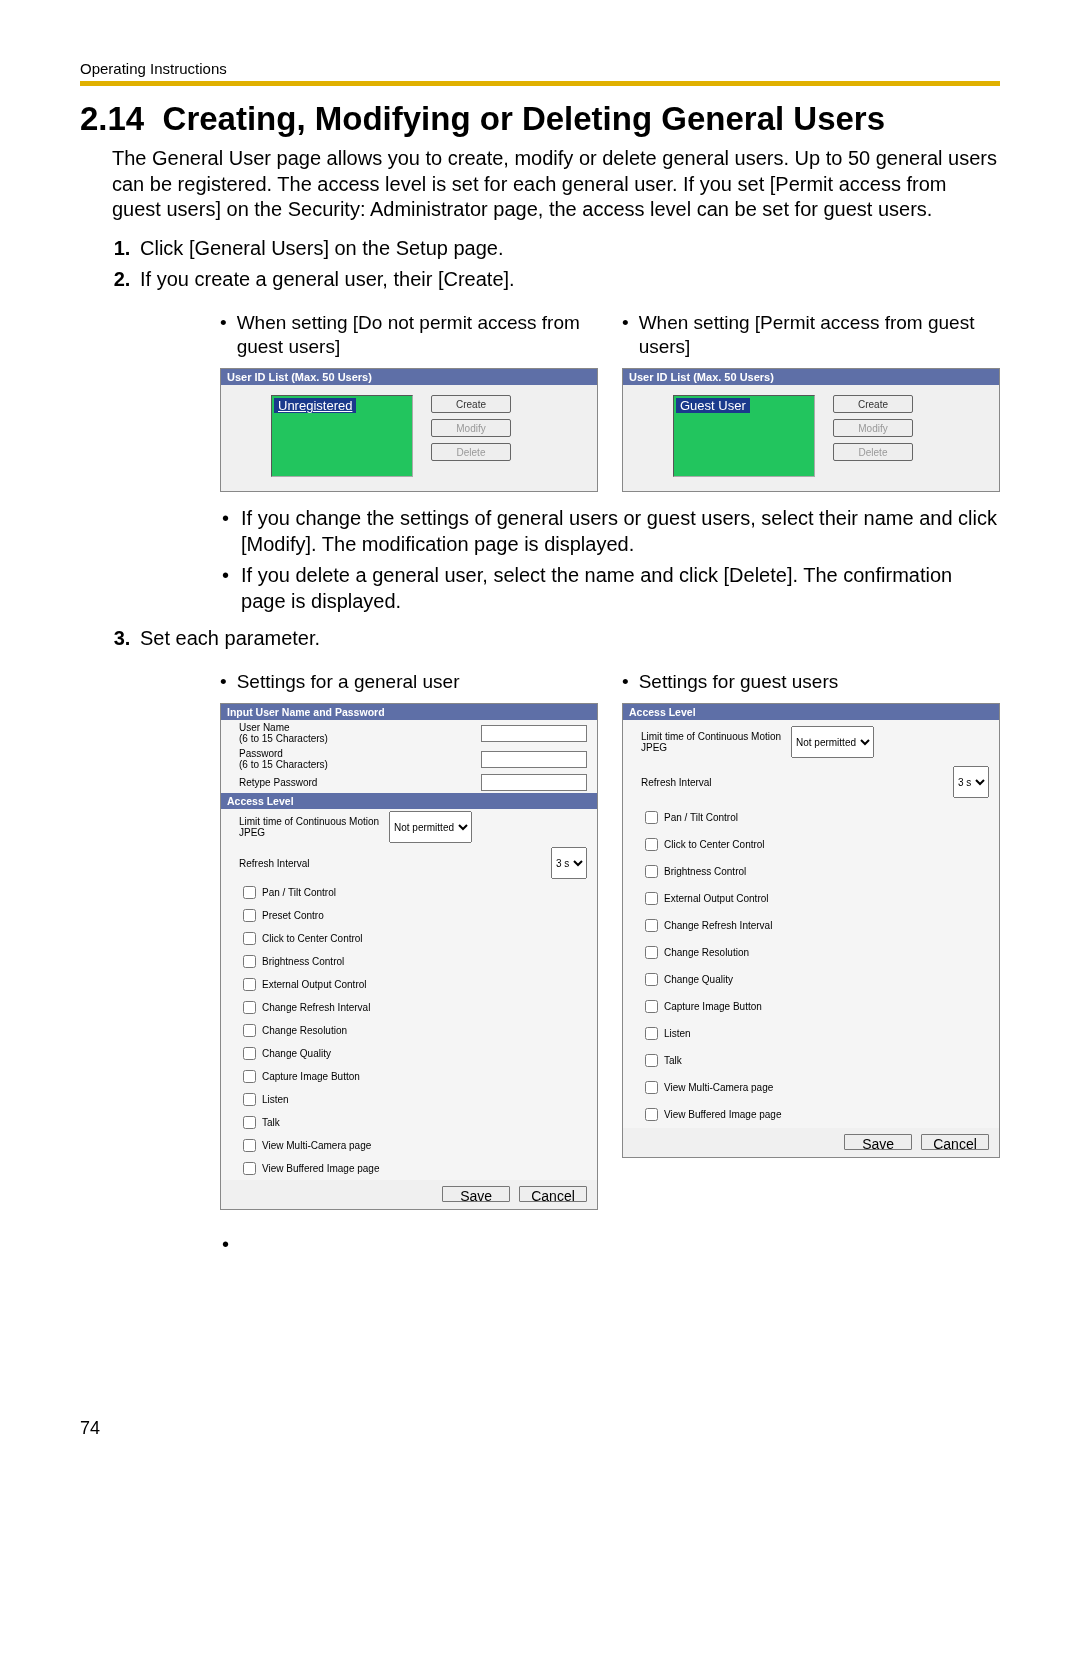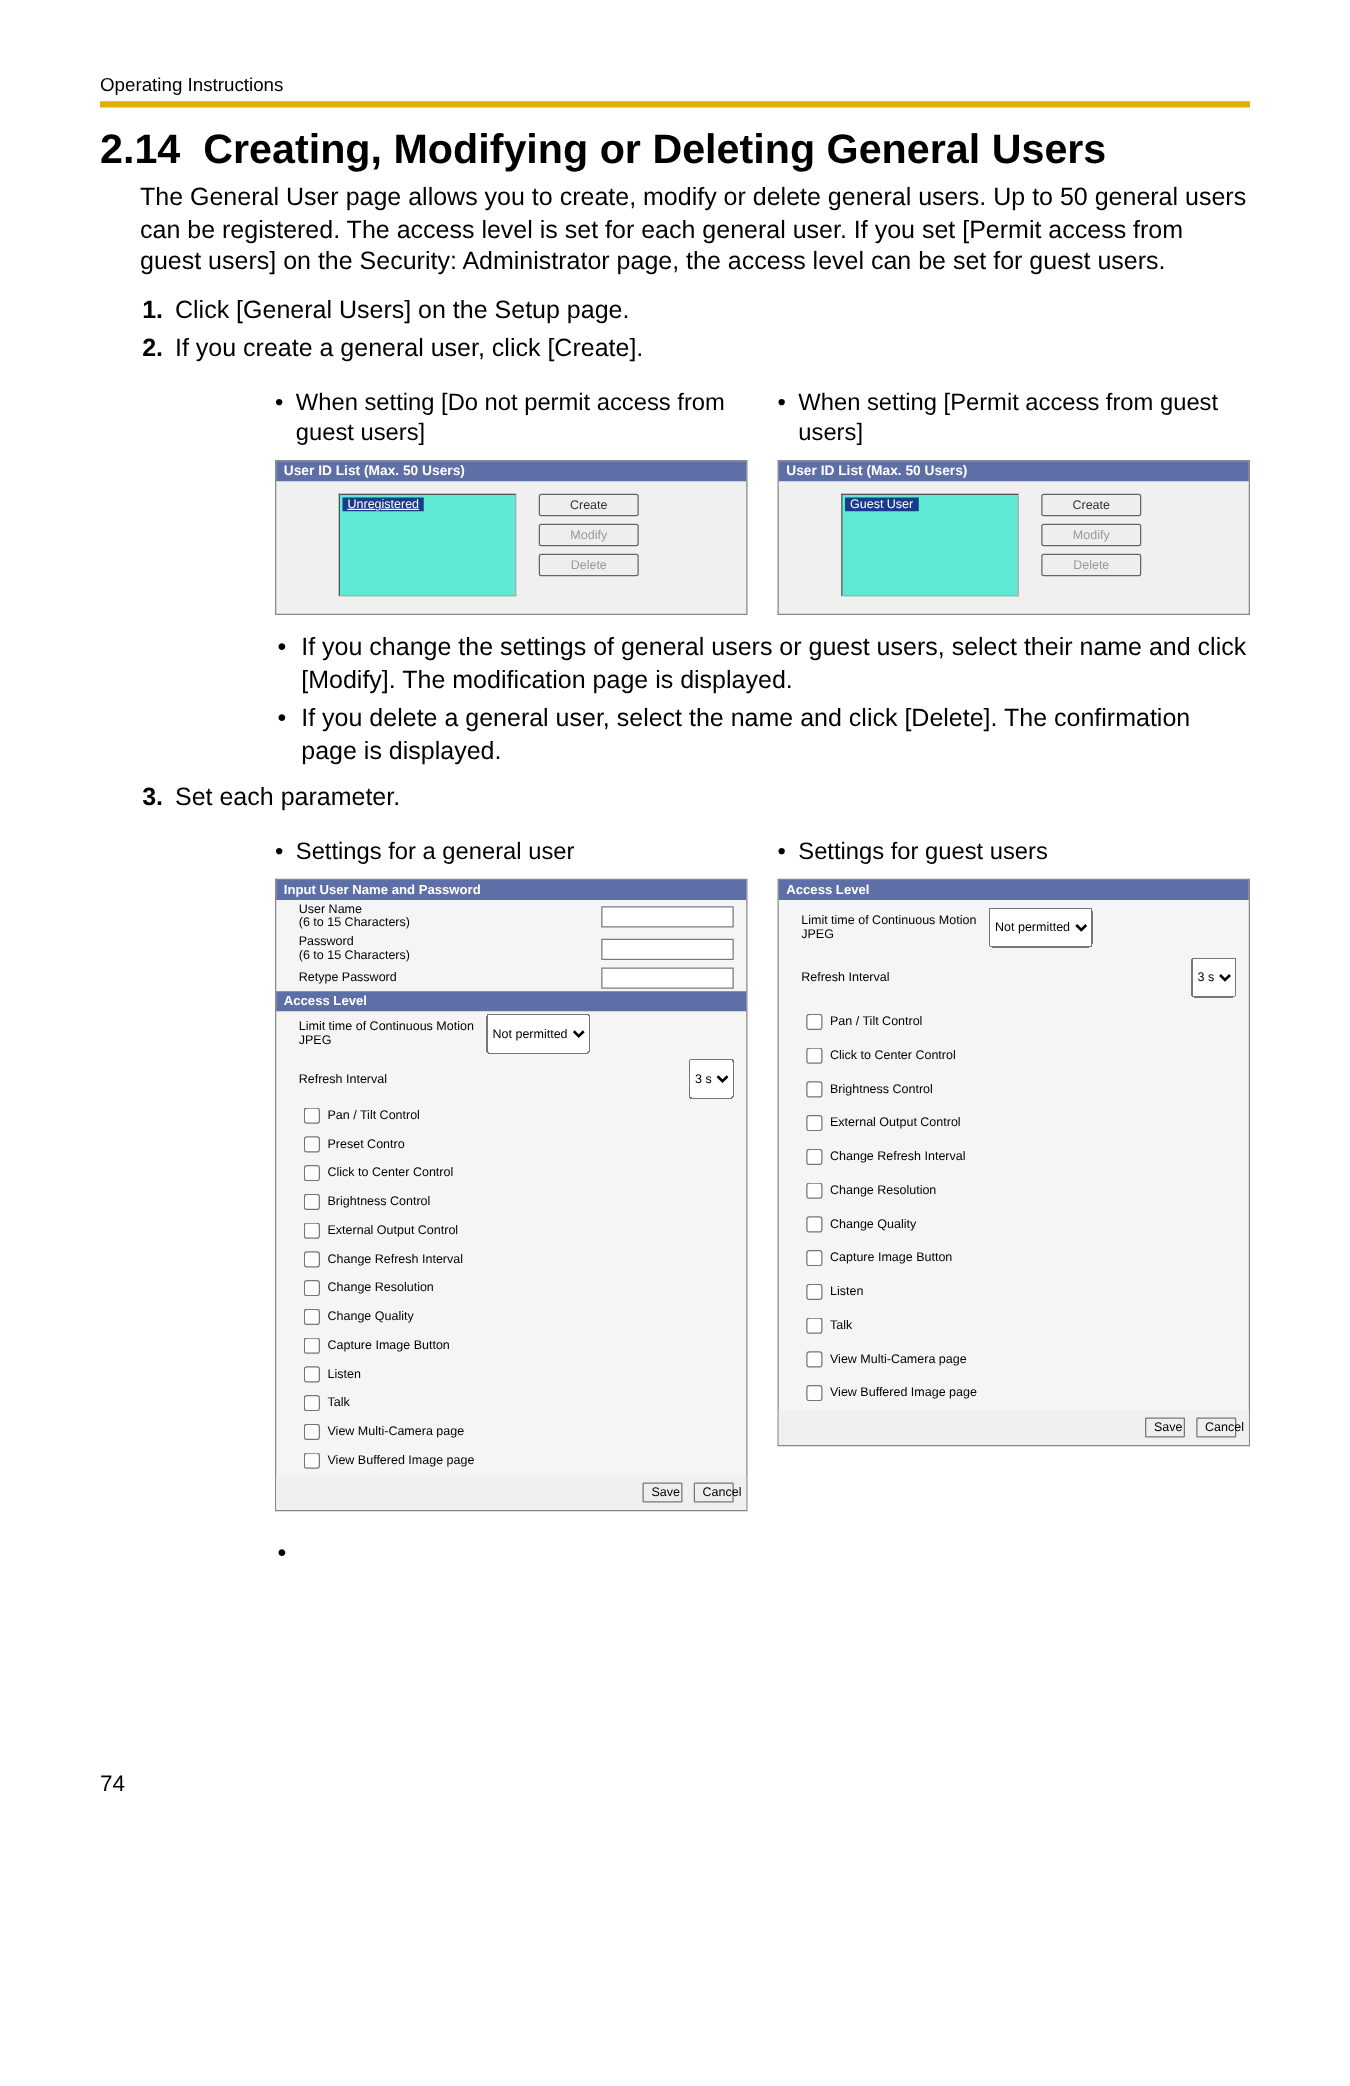--- a/index.html
+++ b/index.html
@@ -59,26 +59,26 @@
     padding: 2px 6px;
     font-size: 11px;
   }
   .panel-body {
     display: flex;
     padding: 10px 10px 14px 50px;
     gap: 18px;
     align-items: flex-start;
   }
   .listbox {
-    background: #5eead4;
+    background: #22c55e;
     border: 1px inset #aaa;
     width: 140px;
     height: 80px;
     overflow: hidden;
-    font-size: 10px;
+    font-size: 13px;
   }
   .listbox .sel { background: #1a3a8c; color: #fff; padding: 0 4px; display: inline-block; margin: 2px; }
   .btn-col { display: flex; flex-direction: column; gap: 6px; }
   .smallbtn {
     font-family: Verdana, Arial, sans-serif;
     font-size: 10px;
     width: 80px;
     height: 18px;
     border: 1px solid #666;
     border-radius: 2px;
@@ -107,21 +107,21 @@
   .form-row { display: flex; align-items: center; padding: 2px 10px 2px 18px; }
   .form-row .lab { flex: 1; }
   .form-row input[type=text], .form-row input[type=password] {
     width: 100px; height: 13px; border: 1px solid #7a7a7a; font-size: 10px;
   }
   .form-row select { font-size: 10px; height: 32px; }
   .form-row.checkbox input { margin-right: 6px; }
   .btn-row { text-align: right; padding: 6px 10px; background: #f0f0f0; }
   .flatbtn {
     font-family: Verdana, Arial, sans-serif;
-    font-size: 10px; width: 32px; height: 16px;
+    font-size: 14px; width: 68px; height: 16px;
     border: 1px solid #777; background: #eee; border-radius: 1px;
     margin-left: 6px;
   }
   .page-num { font-size: 18px; margin-top: 160px; }
 </style>
 </head>
 <body>
 
 <div class="page">
 
@@ -129,21 +129,21 @@
   <div class="hr-yellow"></div>
 
   <h1 class="section-title">
     <span>2.14</span>&nbsp;&nbsp;<span>Creating, Modifying or Deleting General Users</span>
   </h1>
 
   <p class="intro">The General User page allows you to create, modify or delete general users. Up to 50 general users can be registered. The access level is set for each general user. If you set [Permit access from guest users] on the Security: Administrator page, the access level can be set for guest users.</p>
 
   <ol class="steps">
     <li><span>Click [General Users] on the Setup page.</span></li>
-    <li><span>If you create a general user, click [Create].</span>
+    <li><span>If you create a general user, their [Create].</span>
 
       <div class="two-col">
         <div class="col">
           <div class="col-bullet">
               <span class="dot">•</span>
               <span>When setting [Do not permit access from guest users]</span>
             </div>
           <div class="panel">
             <div class="panel-header">User ID List (Max. 50 Users)</div>
             <div class="panel-body">

